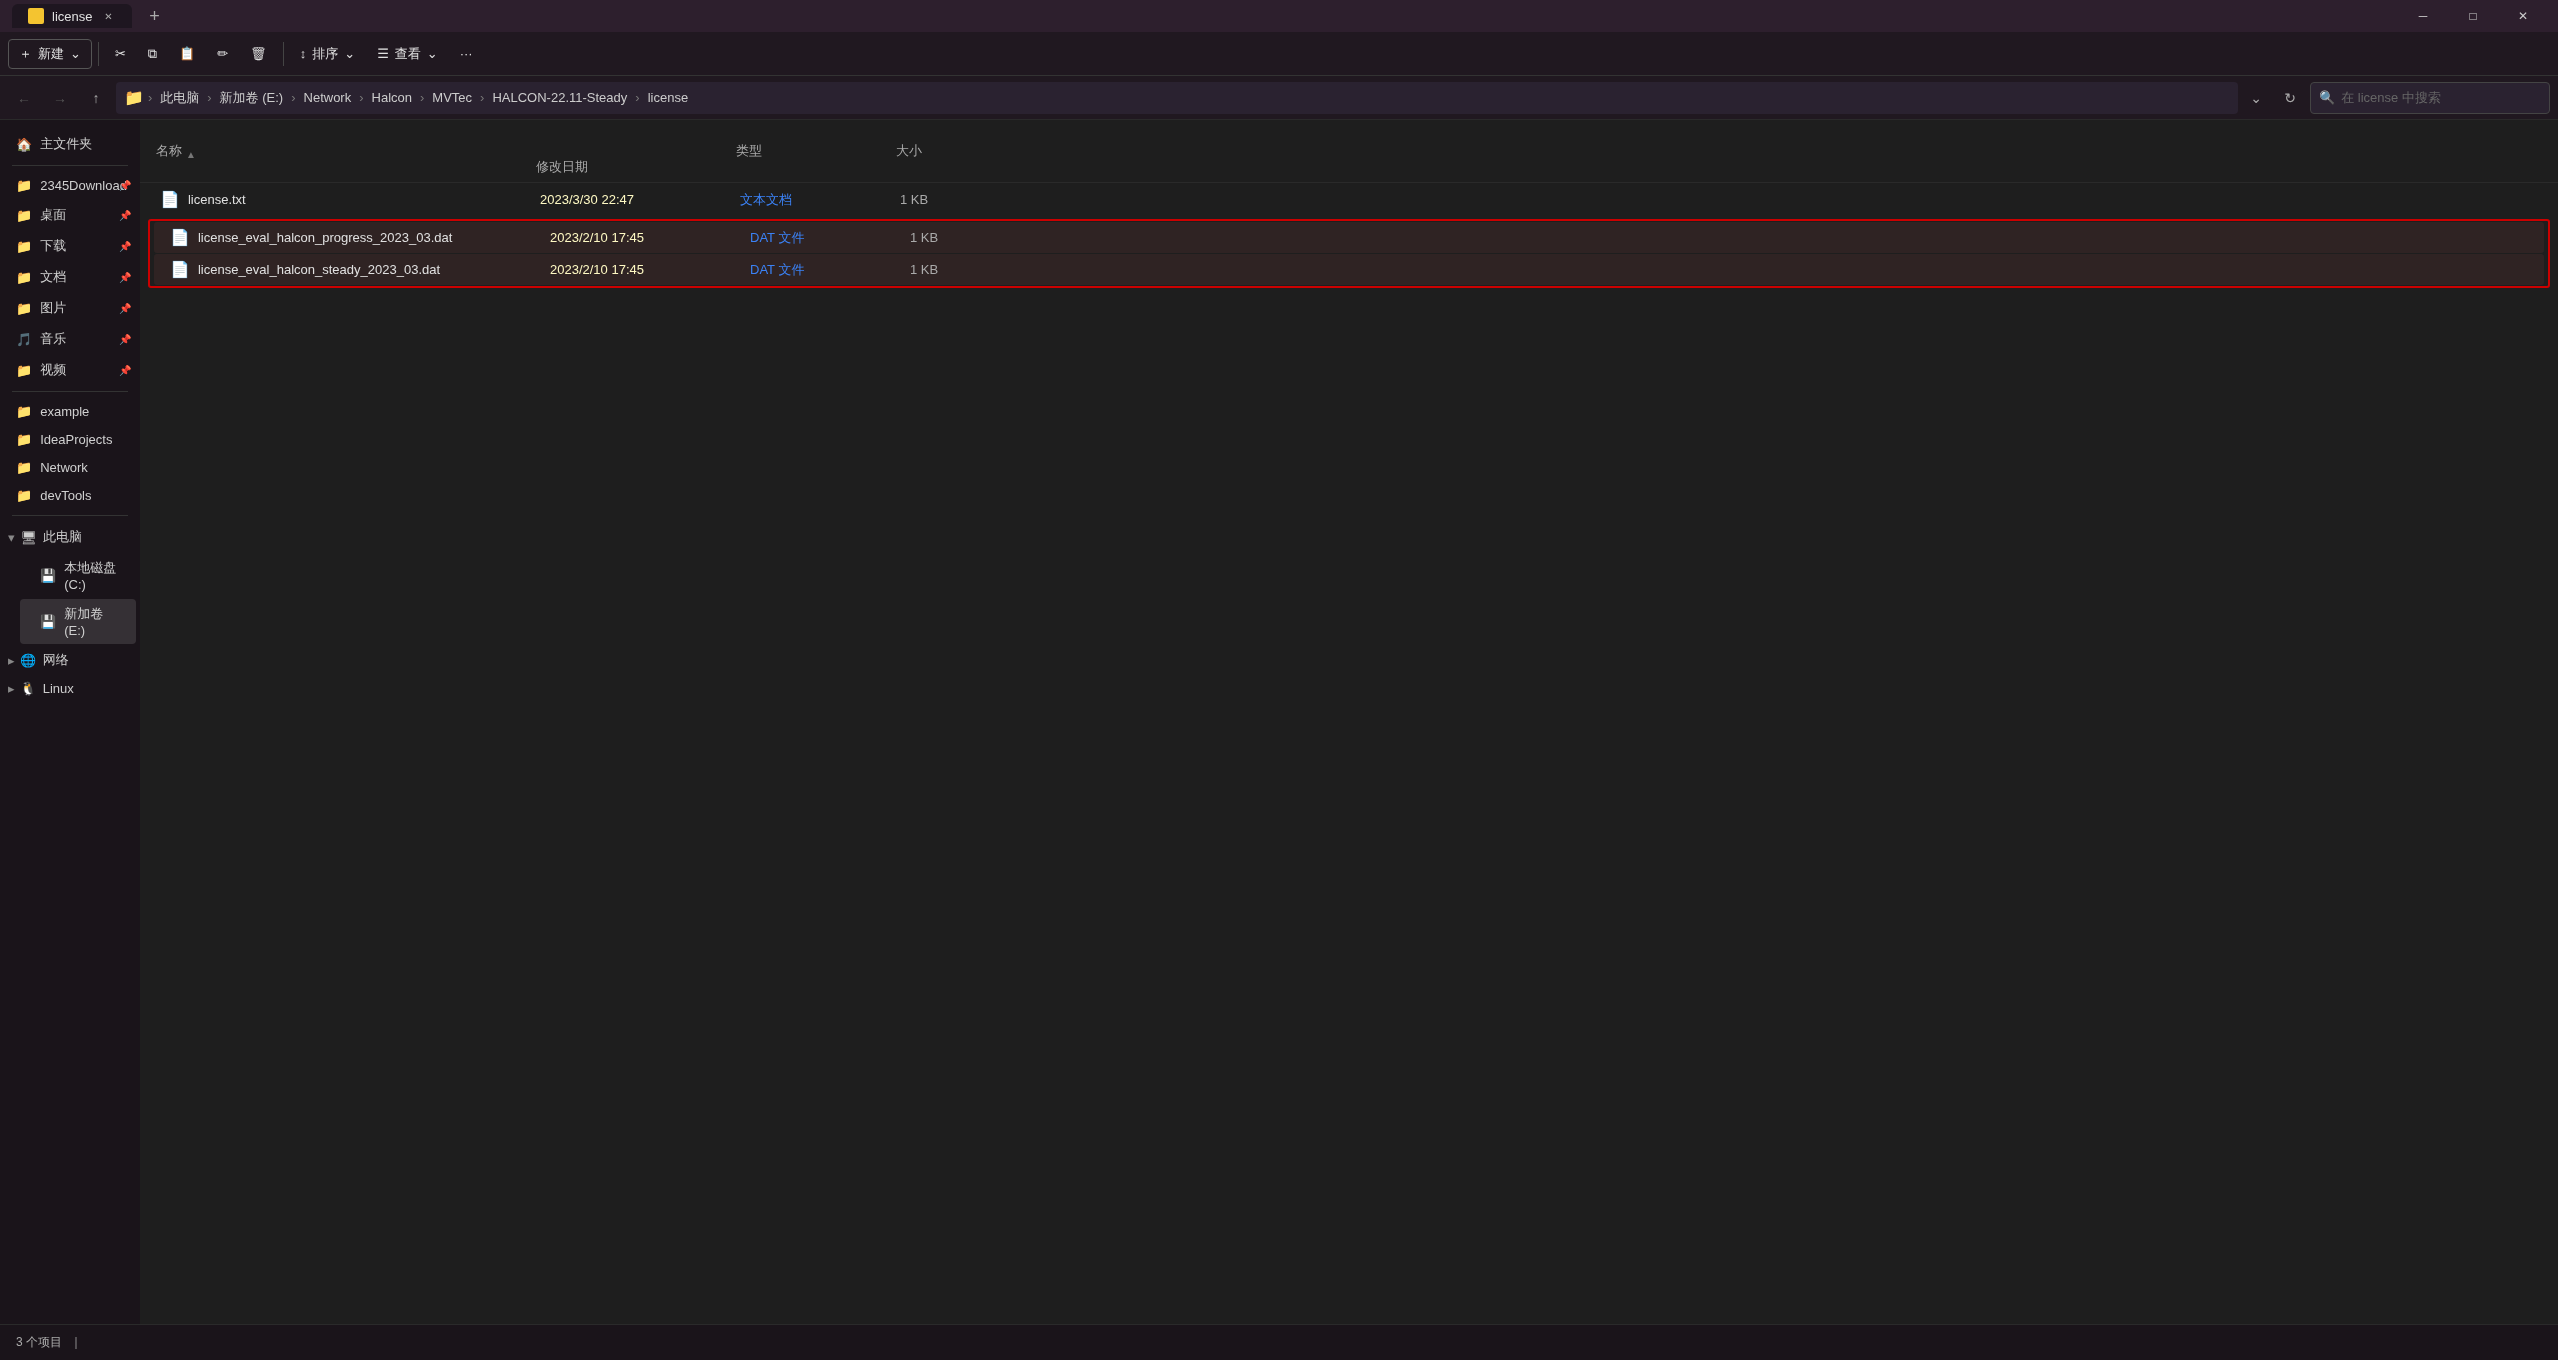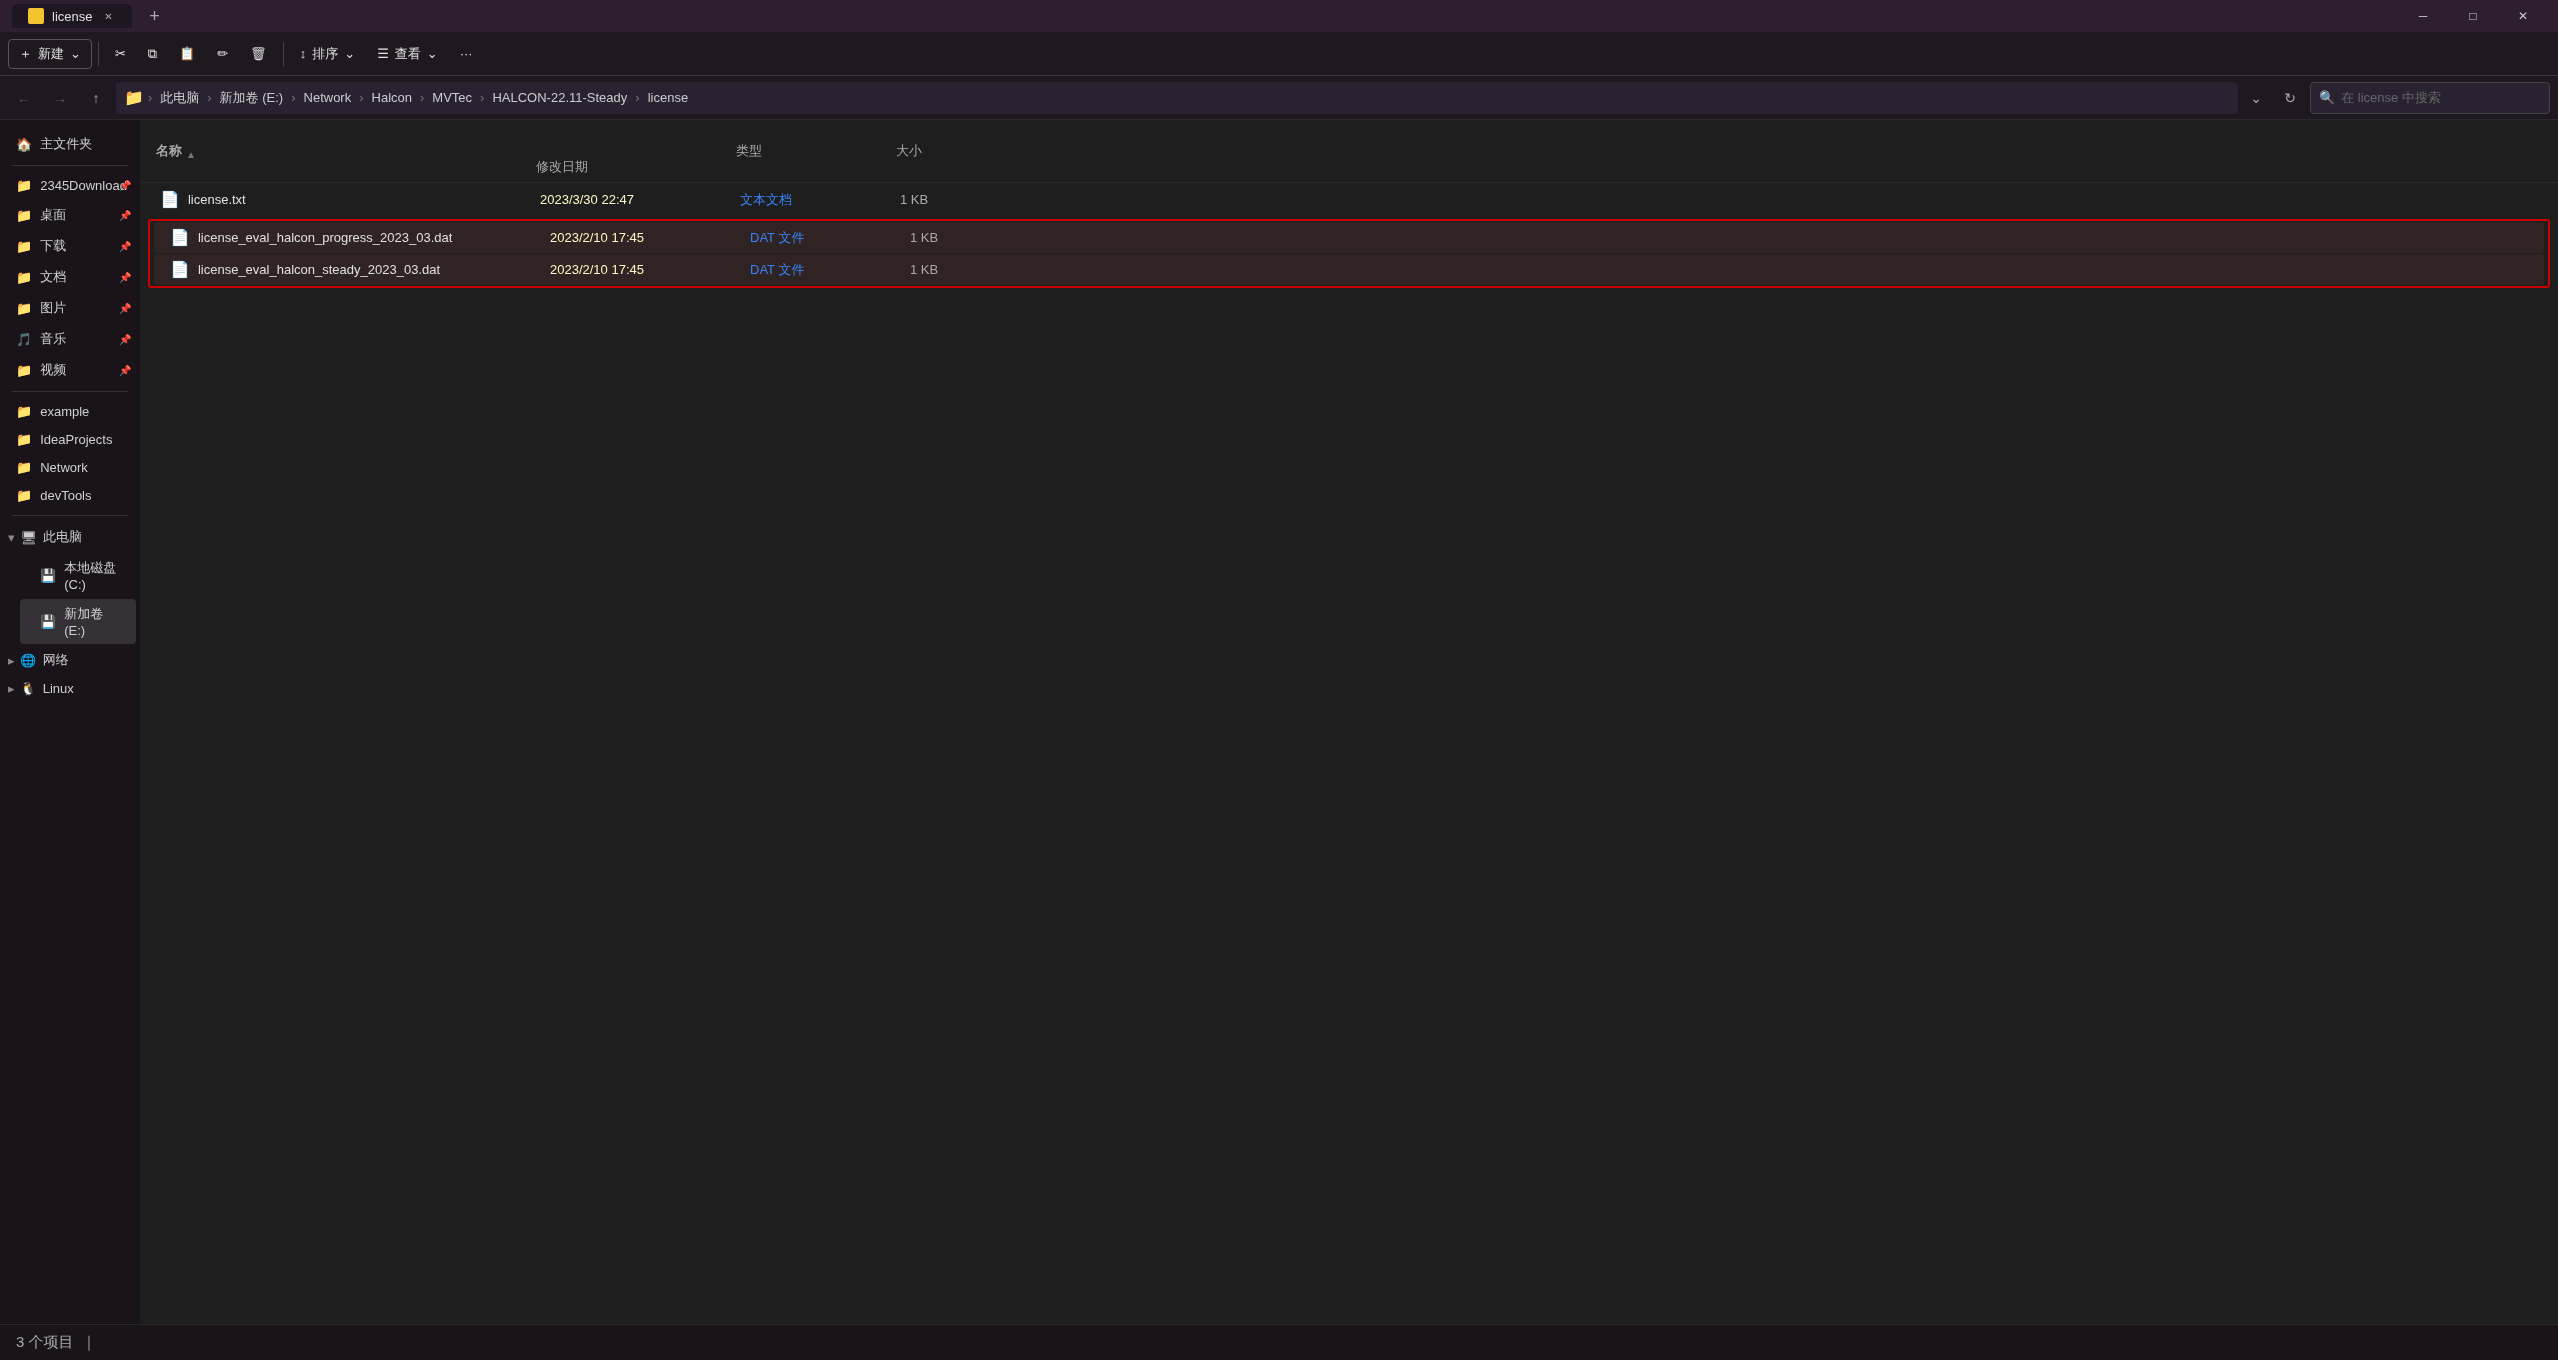--- a/index.html
+++ b/index.html
@@ -243,21 +243,21 @@
     
     #col-headers {
       display: flex;
       align-items: center;
       padding: 6px 16px;
       border-bottom: 1px solid #2a2a2a;
       color: #aaa;
       font-size: 13px;
       background: #1e1e1e;
     }
-    .col-name { width: 380px; display: flex; align-items: flex-end; gap: 4px; cursor: pointer; font-weight: bold; }
+    .col-name { width: 380px; display: flex; align-items: flex-end; gap: 4px; cursor: pointer; }
     .col-date { width: 200px; cursor: pointer; margin-top: 32px; }
     .col-type { width: 160px; cursor: pointer; }
     .col-size { width: 100px; cursor: pointer; }
     .col-sort-icon { font-size: 10px; color: #777; }
 
     
     .file-row {
       display: flex;
       align-items: center;
       padding: 6px 16px;
@@ -285,21 +285,21 @@
       background: rgba(255,100,100,0.08);
     }
 
     
     #status-bar {
       height: 36px;
       background: #1a141a;
       display: flex;
       align-items: center;
       padding: 0 16px;
-      font-size: 15px;
+      font-size: 12px;
       color: #aaa;
       border-top: 1px solid #2a2a2a;
     }
 
     
     ::-webkit-scrollbar { width: 6px; }
     ::-webkit-scrollbar-track { background: #1a1a1a; }
     ::-webkit-scrollbar-thumb { background: #444; border-radius: 3px; }
 
     .sidebar-sub {

